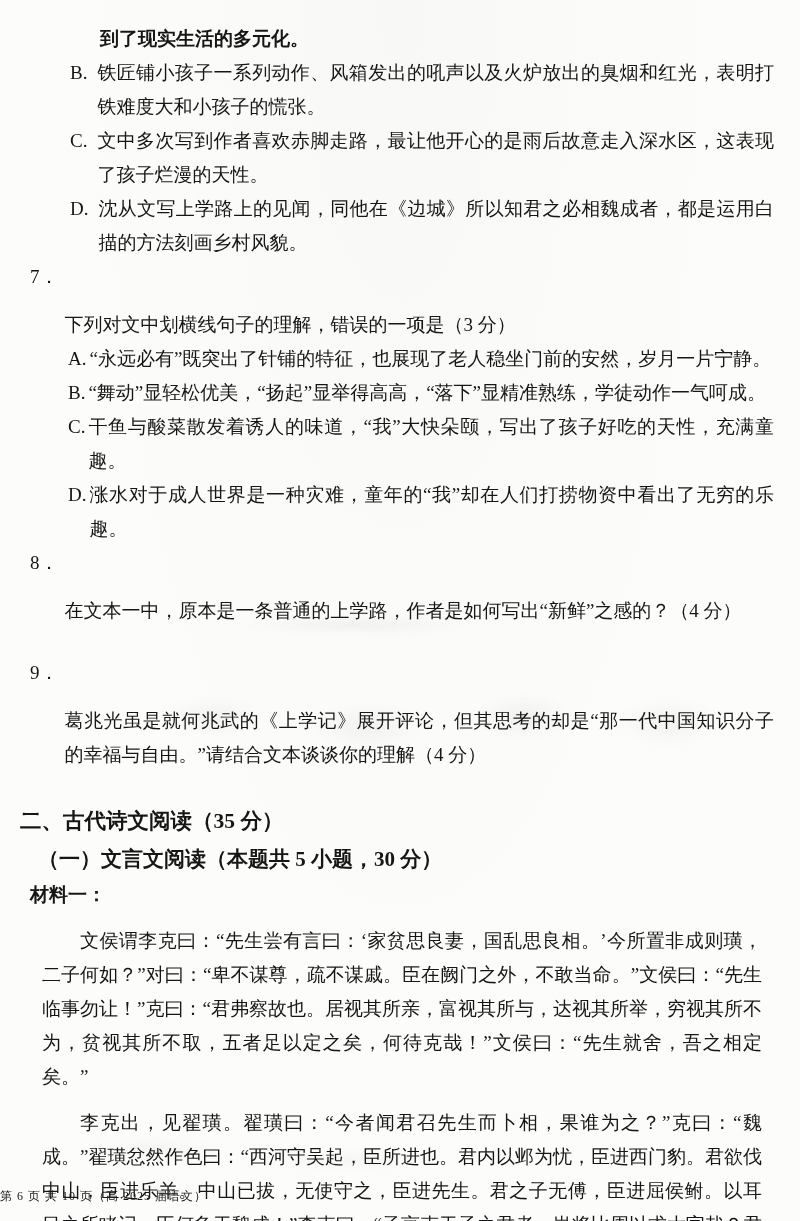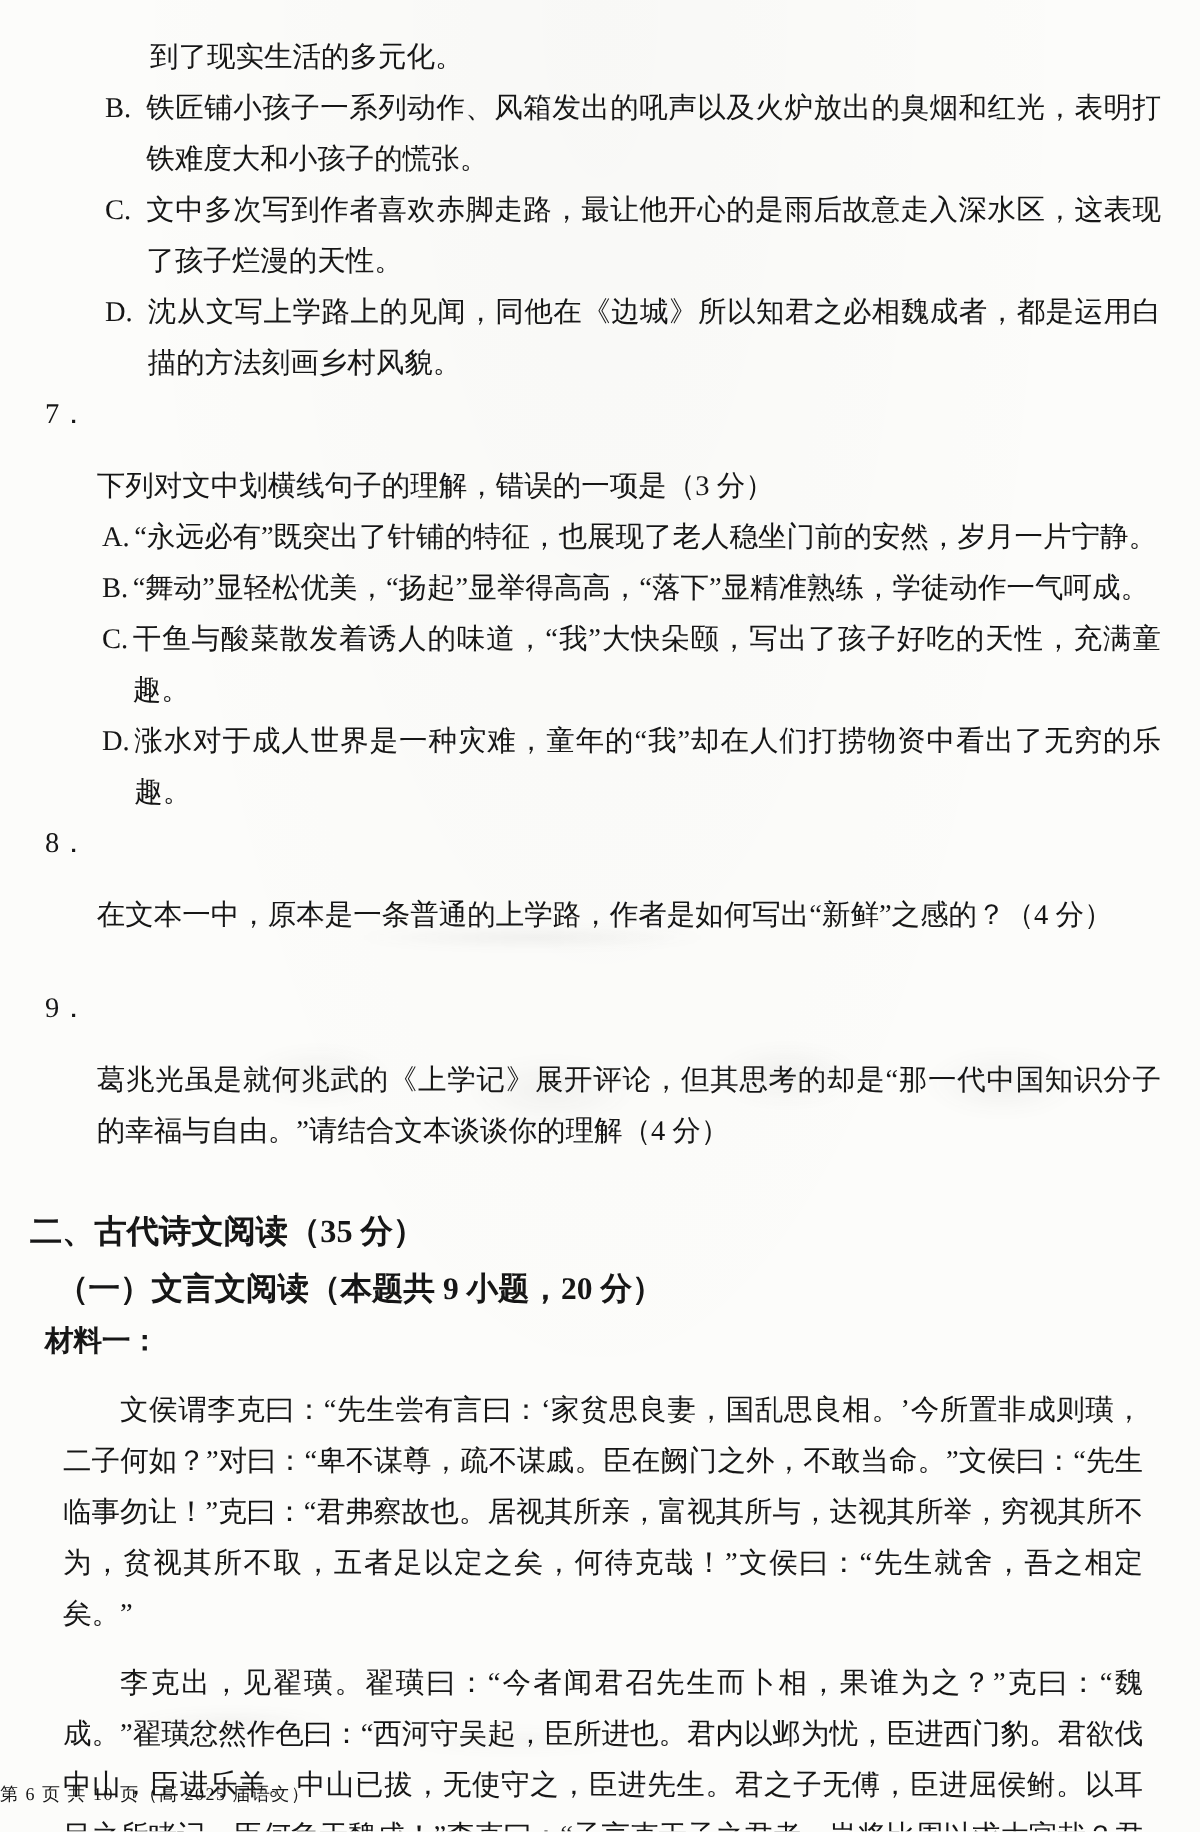--- a/index.html
+++ b/index.html
@@ -45,21 +45,21 @@
 
   .content {
     position: absolute;
     top: 22px;
     left: 30px;
     width: 744px;
     font-size: 19px;
     line-height: 34px;
   }
 
-  .carryover { padding-left: 70px; }
+  .carryover { padding-left: 70px; font-weight: bold; }
 
   .opt { display: flex; padding-left: 40px; }
   .opt .opt-label { flex: 0 0 auto; margin-right: 10px; }
   .opt .opt-text { flex: 1 1 auto; text-align: justify; }
   .opt7 { padding-left: 38px; }
   .opt7 .opt-label { margin-right: 3px; }
 
   .qrow { display: flex; }
   .qrow .qnum { flex: 0 0 auto; margin-right: 6px; }
   .qrow .qtext { flex: 1 1 auto; text-align: justify; margin-top: 48px; }
@@ -155,21 +155,21 @@
       <span class="qnum">8．</span>
       <div class="qtext">在文本一中，原本是一条普通的上学路，作者是如何写出“新鲜”之感的？（4 分）</div>
     </div>
 
     <div class="qrow q9">
       <span class="qnum">9．</span>
       <div class="qtext">葛兆光虽是就何兆武的《上学记》展开评论，但其思考的却是“那一代中国知识分子的幸福与自由。”请结合文本谈谈你的理解（4 分）</div>
     </div>
 
     <div class="h2">二、古代诗文阅读（35 分）</div>
-    <div class="h3">（一）文言文阅读（本题共 9 小题，20 分）</div>
+    <div class="h3">（一）文言文阅读（本题共 5 小题，30 分）</div>
     <div class="material-label">材料一：</div>
 
     <p class="para">文侯谓李克曰：“先生尝有言曰：‘家贫思良妻，国乱思良相。’今所置非成则璜，二子何如？”对曰：“卑不谋尊，疏不谋戚。臣在阙门之外，不敢当命。”文侯曰：“先生临事勿让！”克曰：“君弗察故也。居视其所亲，富视其所与，达视其所举，穷视其所不为，贫视其所不取，五者足以定之矣，何待克哉！”文侯曰：“先生就舍，吾之相定矣。”</p>
 
     <p class="para"><span>李克出，见翟璜。翟璜曰：“今者闻君召先生而卜相，果谁为之？”克曰：“魏成。”翟璜忿然作色曰：“西河守吴起，臣所进也。君内以邺为忧，臣进西门豹。君欲伐中山，臣进乐羊。中山已拔，无使守之，臣进先生。君之子无傅，臣进屈侯鲋。以耳目之所睹记，臣何负于魏成！”李克曰：“子言克于子之君者，岂将比周以求大官哉？君问相于克，克之对如是。所以知君之必相魏成者，魏成食禄千钟，什九在外，什一在内；是以东得卜子夏、田子方、段干木。此三人者，君皆师之；子所进五人者，君皆臣之。子恶得与魏成比也！”</span><span class="underlined">翟璜逡巡再拜曰：“璜，鄙人也，失对，愿卒为弟子！”</span></p>
 
   </div>
 
   <div class="footer">第 6 页 共 10 页（高 2025 届语文）</div>
 </div>

